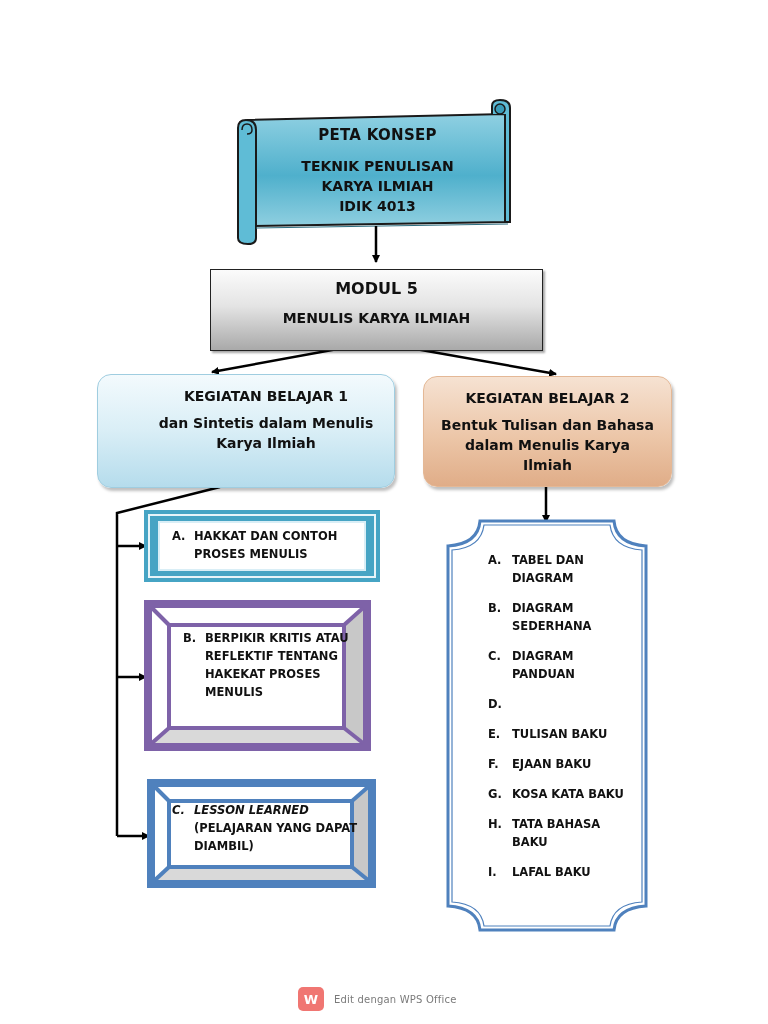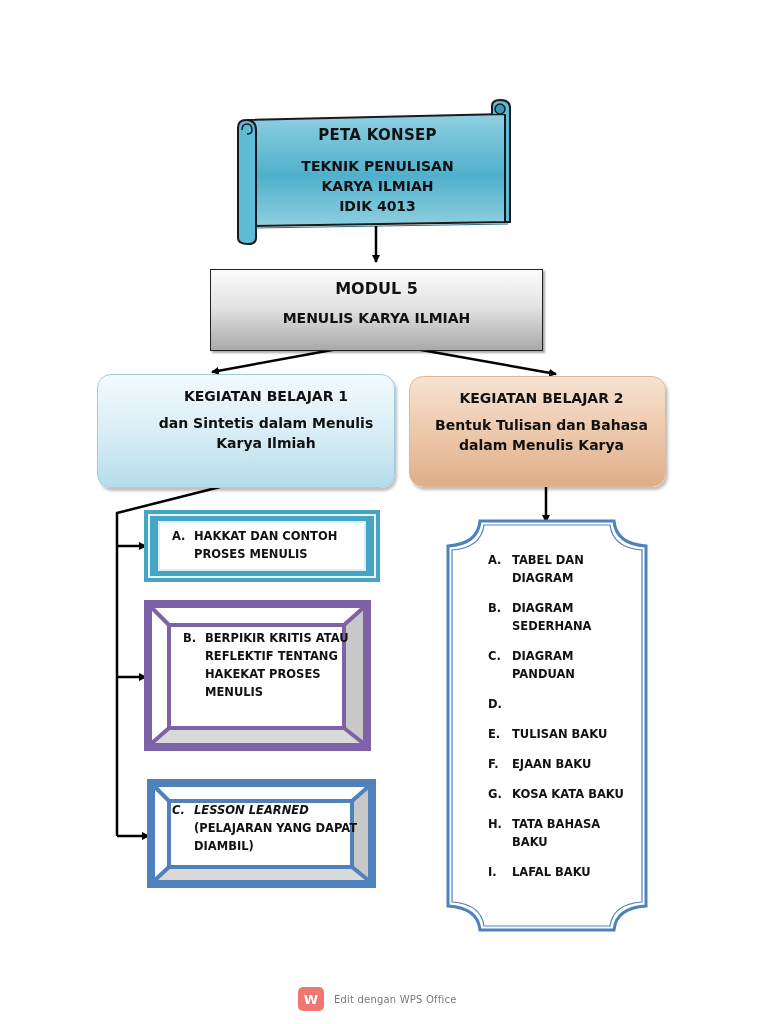--- a/index.html
+++ b/index.html
@@ -34,24 +34,23 @@
       border-radius: 14px; text-align: center; font-weight: bold;
       box-shadow: 2px 3px 3px rgba(0,0,0,0.25);
     }
     .kb1 {
       left: 97px; top: 374px; width: 256px; height: 112px;
       background: linear-gradient(#f3fafd 0%, #d9eef6 50%, #b5dcec 100%);
       border: 1px solid #9fcde0;
       padding-left: 40px;
     }
     .kb2 {
-      left: 409px; top: 376px; width: 247px; height: 109px;
+      left: 423px; top: 376px; width: 247px; height: 109px;
       background: linear-gradient(#f6e2d2 0%, #ecc6a8 55%, #e0ad88 100%);
       border: 1px solid #e4b896;
-      padding-left: 8px;
     }
     .kb .h { font-size: 14px; margin-top: 13px; }
     .kb .b { font-size: 14px; margin-top: 9px; line-height: 20px; padding: 0 10px; }
 
     
     .frameA {
       left: 144px; top: 510px; width: 236px; height: 72px;
       background: #46a4c4; box-sizing: border-box;
     }
     .frameA .inner1 {
@@ -149,20 +148,21 @@
     <div>dan Sintetis dalam Menulis</div>
     <div>Karya Ilmiah</div>
   </div>
 </div>
 
 <div class="abs kb kb2">
   <div class="h">KEGIATAN BELAJAR 2</div>
   <div class="b">
     <div>Bentuk Tulisan dan Bahasa</div>
     <div>dalam Menulis Karya</div>
+    <div>Ilmiah</div>
   </div>
 </div>
 
 <div class="abs frameA">
   <div class="inner1"></div>
   <div class="inner2"></div>
   <div class="item-text" style="left:28px;top:17px;">
     <div class="row">
         <span class="lbl">A.</span>
         <span class="txt">HAKKAT DAN CONTOH</span>

